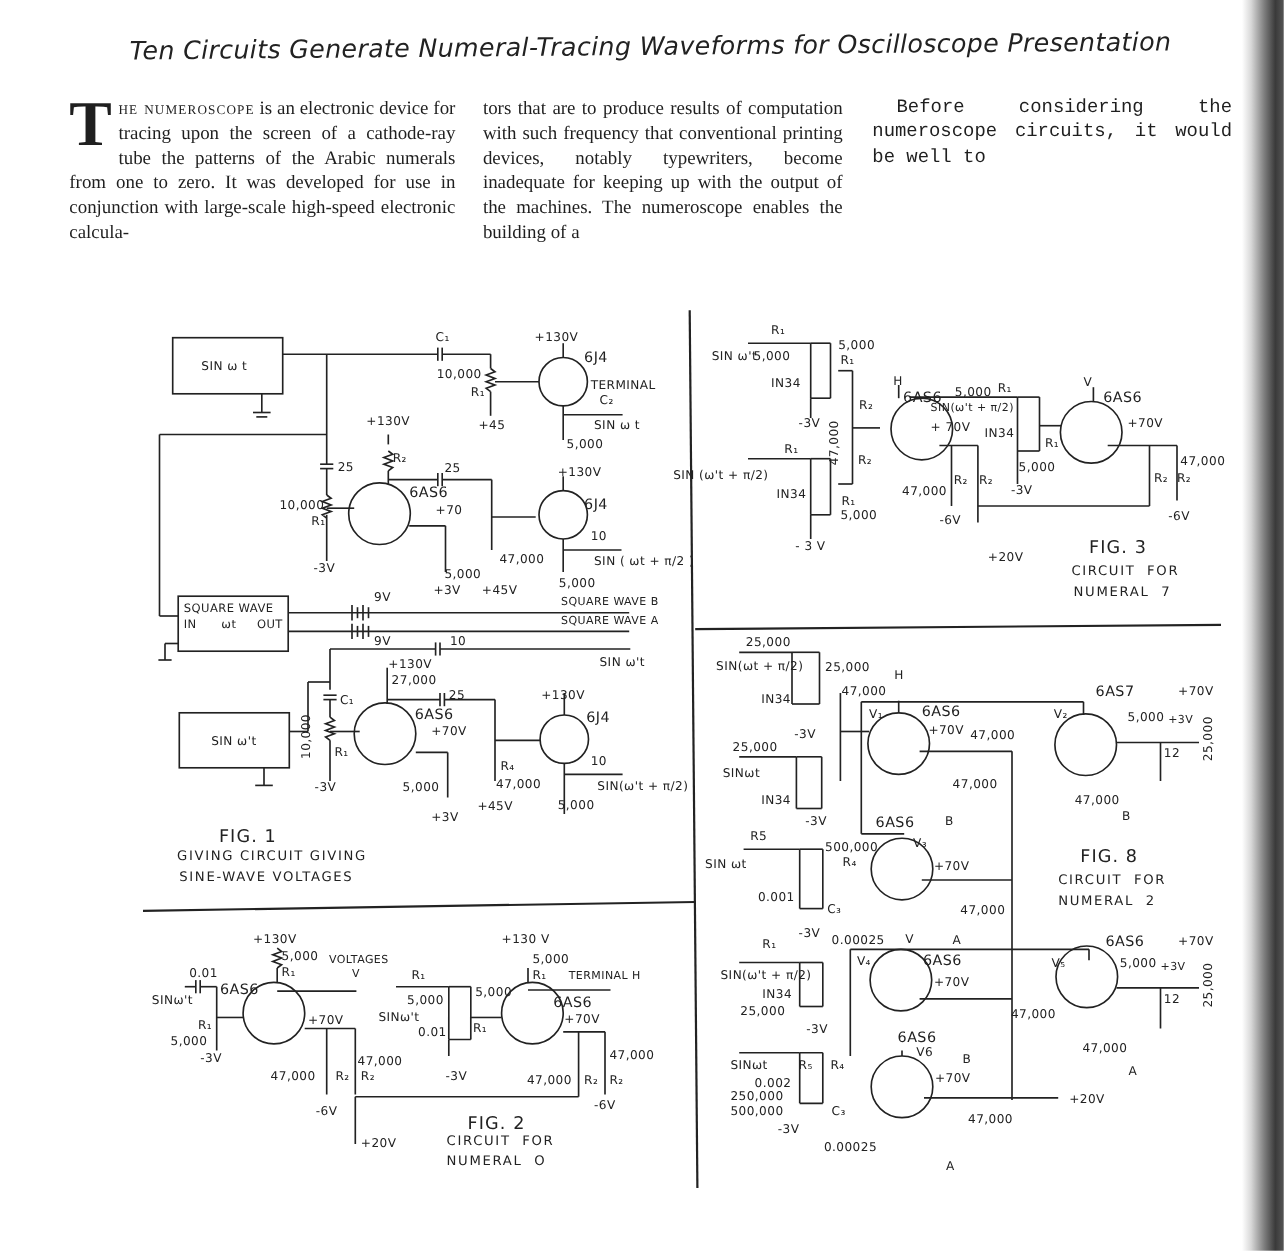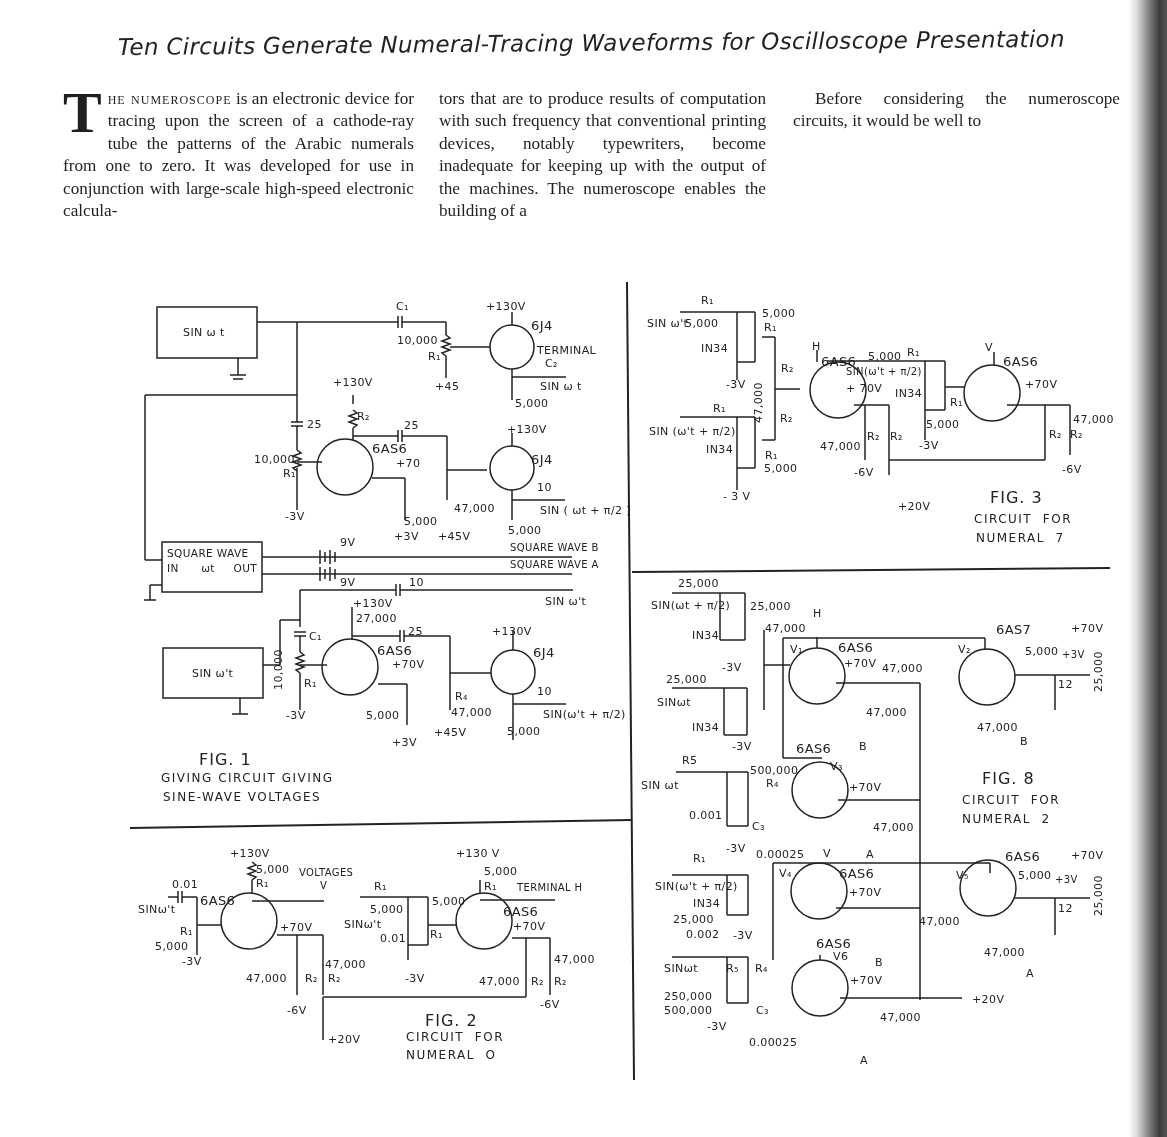--- a/index.html
+++ b/index.html
@@ -24,21 +24,21 @@
   }
   .col p { margin: 0; }
   .col1 { left: 63px; width: 351px; }
   .col2 { left: 439px; width: 327px; }
   .col3 { left: 793px; width: 327px; }
   .dropcap {
     float: left; font-size: 58px; line-height: 46px; font-weight: bold;
     margin: 2px 6px 0 0; font-family: "Liberation Serif", serif;
   }
   .smallcaps { font-variant: small-caps; letter-spacing: 1px; }
-  .indent { text-indent: 22px; }
+  .indent { text-indent: 22px; font-family: Liberation Mono, monospace; }
 
   .diagram { position: absolute; left: 0; top: 0; width: 1167px; height: 1137px; }
   .diagram svg { position: absolute; left: 0; top: 0; }
   .lbl {
     position: absolute; font-family: "DejaVu Sans", sans-serif;
     font-size: 11px; color: #222; white-space: nowrap; letter-spacing: 0.4px;
   }
   .figno { font-size: 16px; letter-spacing: 1px; }
   .cap { font-size: 12px; letter-spacing: 1.5px; line-height: 19px; }
 </style>
@@ -397,21 +397,21 @@
   <span class="lbl" style="left:985px;top:341px">V</span>
   <span class="lbl" style="left:1003px;top:354px;font-size:13px">6AS6</span>
   <span class="lbl" style="left:726px;top:378px">-3V</span>
   <span class="lbl" style="left:846px;top:382px">+ 70V</span>
   <span class="lbl" style="left:895px;top:387px">IN34</span>
   <span class="lbl" style="left:1025px;top:378px">+70V</span>
   <span class="lbl" style="left:950px;top:396px">R₁</span>
   <span class="lbl" style="left:752px;top:428px;transform:rotate(-90deg);transform-origin:left top;top:423px">47,000</span>
   <span class="lbl" style="left:780px;top:412px">R₂</span>
   <span class="lbl" style="left:713px;top:402px">R₁</span>
-  <span class="lbl" style="left:649px;top:425px">SIN (ω't + π/2)</span>
+  <span class="lbl" style="left:612px;top:425px">SIN (ω't + π/2)</span>
   <span class="lbl" style="left:926px;top:418px">5,000</span>
   <span class="lbl" style="left:1073px;top:413px">47,000</span>
   <span class="lbl" style="left:867px;top:430px">R₂</span>
   <span class="lbl" style="left:890px;top:430px">R₂</span>
   <span class="lbl" style="left:1049px;top:428px">R₂</span>
   <span class="lbl" style="left:1070px;top:428px">R₂</span>
   <span class="lbl" style="left:820px;top:440px">47,000</span>
   <span class="lbl" style="left:706px;top:443px">IN34</span>
   <span class="lbl" style="left:919px;top:439px">-3V</span>
   <span class="lbl" style="left:765px;top:449px">R₁</span>
@@ -476,21 +476,21 @@
   <span class="lbl" style="left:1018px;top:869px">5,000</span>
   <span class="lbl" style="left:1055px;top:874px;font-size:10px">+3V</span>
   <span class="lbl" style="left:655px;top:880px">SIN(ω't + π/2)</span>
   <span class="lbl" style="left:849px;top:886px">+70V</span>
   <span class="lbl" style="left:1092px;top:880px;transform:rotate(-90deg);transform-origin:left top;top:916px">25,000</span>
   <span class="lbl" style="left:693px;top:897px">IN34</span>
   <span class="lbl" style="left:1058px;top:902px">12</span>
   <span class="lbl" style="left:673px;top:913px">25,000</span>
   <span class="lbl" style="left:919px;top:915px">47,000</span>
   <span class="lbl" style="left:733px;top:929px">-3V</span>
-  <span class="lbl" style="left:686px;top:928px">0.002</span>
+  <span class="lbl" style="left:686px;top:978px">0.002</span>
   <span class="lbl" style="left:816px;top:936px;font-size:13px">6AS6</span>
   <span class="lbl" style="left:984px;top:946px">47,000</span>
   <span class="lbl" style="left:833px;top:950px">V6</span>
   <span class="lbl" style="left:875px;top:956px">B</span>
   <span class="lbl" style="left:664px;top:962px">SINωt</span>
   <span class="lbl" style="left:726px;top:962px">R₅</span>
   <span class="lbl" style="left:755px;top:962px">R₄</span>
   <span class="lbl" style="left:1026px;top:967px">A</span>
   <span class="lbl" style="left:850px;top:974px">+70V</span>
   <span class="lbl" style="left:664px;top:990px">250,000</span>

